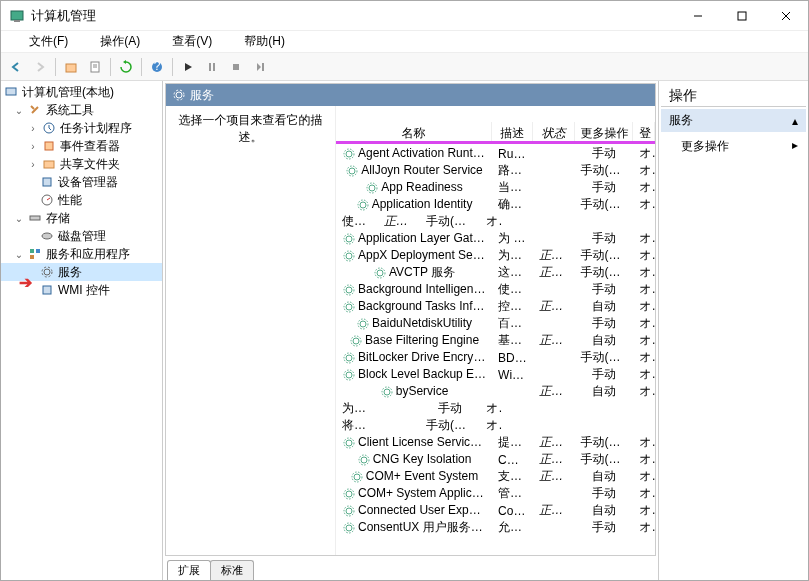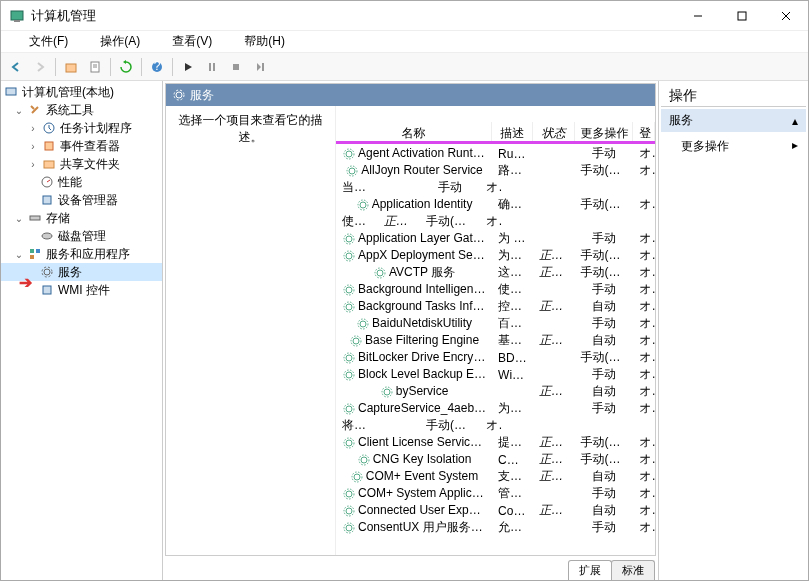--- a/index.html
+++ b/index.html
@@ -26,21 +26,21 @@
 .services-header { height: 22px; background: #6e8fb3; color: #fff; display: flex; align-items: center; padding: 0 6px; gap: 4px; }
 .services-body { flex: 1; display: flex; min-height: 0; text-align: center; }
 .desc-pane { width: 170px; padding: 6px; border-right: 1px solid #eee; }
 .list-pane { flex: 1; overflow: auto; position: relative; }
 .list-header { display: flex; height: 22px; border-bottom: 3px solid #d946ef; background: #fff; position: sticky; top: 16px; }
 .list-header div { padding: 3px 6px; border-right: 1px solid #eee; overflow: hidden; white-space: nowrap; }
 .col-name { width: 160px; } .col-desc { width: 42px; } .col-state { width: 42px; font-style: italic; } .col-start { width: 60px; } .col-logon { width: 22px; }
 .list-row { display: flex; height: 17px; align-items: center; }
 .list-row div { padding: 0 6px; overflow: hidden; white-space: nowrap; text-overflow: ellipsis; }
 .svc-icon { width: 14px; height: 14px; display: inline-flex; vertical-align: middle; margin-right: 2px; }
-.tabs { height: 22px; display: flex; align-items: flex-end; padding: 0 4px; justify-content: flex-end; }
+.tabs { height: 22px; display: flex; align-items: flex-end; padding: 0 4px; }
 .tab { border: 1px solid #aaa; border-bottom: none; padding: 2px 10px; background: #fff; margin-right: -1px; border-radius: 3px 3px 0 0; font-size: 11px; }
 .tab.inactive { background: #f0f0f0; }
 .actions { width: 150px; border-left: 1px solid #ccc; background: #fff; display: flex; flex-direction: column; }
 .actions-header { height: 24px; background: #fff; border-bottom: 1px solid #ccc; padding: 4px 8px; font-size: 14px; margin: 2px; }
 .actions-sub { background: #dbe7f5; padding: 3px 8px; margin: 0 2px; display: flex; justify-content: space-between; align-items: center; }
 .actions-item { padding: 4px 8px 4px 20px; margin: 2px; }
 svg { display: block; }
 </style>
 </head>
 <body>
@@ -185,33 +185,33 @@
         <span class="ticon">
             <svg width="14" height="14">
               <rect x="2" y="4" width="10" height="7" fill="#fc9" stroke="#c84"></rect>
             </svg>
           </span>
         <span>共享文件夹</span>
       </div>
       <div class="tree-item" style="padding-left:38px">
         <span class="ticon">
             <svg width="14" height="14">
+              <rect x="3" y="3" width="8" height="8" fill="#cde" stroke="#369"></rect>
+            </svg>
+          </span>
+        <span>设备管理器</span>
+      </div>
+      <div class="tree-item" style="padding-left:38px">
+        <span class="ticon">
+            <svg width="14" height="14">
               <circle cx="7" cy="7" r="5" fill="none" stroke="#666"></circle>
               <path d="M7 7 L10 5" stroke="#c33"></path>
             </svg>
           </span>
         <span>性能</span>
-      </div>
-      <div class="tree-item" style="padding-left:38px">
-        <span class="ticon">
-            <svg width="14" height="14">
-              <rect x="3" y="3" width="8" height="8" fill="#cde" stroke="#369"></rect>
-            </svg>
-          </span>
-        <span>设备管理器</span>
       </div>
       <div class="tree-item" style="padding-left:12px">
         <span class="expander">⌄</span>
         <span class="ticon">
             <svg width="14" height="14">
               <rect x="2" y="5" width="10" height="4" fill="#ccc" stroke="#666"></rect>
             </svg>
           </span>
         <span>存储</span>
       </div>
@@ -308,20 +308,26 @@
                         <circle cx="7" cy="7" r="3" fill="none" stroke="#5a8"></circle>
                         <circle cx="7" cy="7" r="5" fill="none" stroke="#5a8" stroke-dasharray="1.5 1.5"></circle>
                       </svg>
                     </span>AllJoyn Router Service</div>
                   <div class="col-desc">路由...</div>
                   <div class="col-state"></div>
                   <div class="col-start">手动(触发...</div>
                   <div class="col-logon">オ</div>
                 </div>
                 <div class="list-row">
+                  <div class="col-name"><span class="svc-icon">
+                      <svg width="14" height="14">
+                        <circle cx="7" cy="7" r="3" fill="none" stroke="#5a8"></circle>
+                        <circle cx="7" cy="7" r="5" fill="none" stroke="#5a8" stroke-dasharray="1.5 1.5"></circle>
+                      </svg>
+                    </span>App Readiness</div>
                   <div class="col-desc">当用...</div>
                   <div class="col-state"></div>
                   <div class="col-start">手动</div>
                   <div class="col-logon">オ</div>
                 </div>
                 <div class="list-row">
                   <div class="col-name"><span class="svc-icon">
                       <svg width="14" height="14">
                         <circle cx="7" cy="7" r="3" fill="none" stroke="#5a8"></circle>
                         <circle cx="7" cy="7" r="5" fill="none" stroke="#5a8" stroke-dasharray="1.5 1.5"></circle>
@@ -452,26 +458,20 @@
                         <circle cx="7" cy="7" r="3" fill="none" stroke="#5a8"></circle>
                         <circle cx="7" cy="7" r="5" fill="none" stroke="#5a8" stroke-dasharray="1.5 1.5"></circle>
                       </svg>
                     </span>byService</div>
                   <div class="col-desc"></div>
                   <div class="col-state">正在...</div>
                   <div class="col-start">自动</div>
                   <div class="col-logon">オ</div>
                 </div>
                 <div class="list-row">
-                  <div class="col-name"><span class="svc-icon">
-                      <svg width="14" height="14">
-                        <circle cx="7" cy="7" r="3" fill="none" stroke="#5a8"></circle>
-                        <circle cx="7" cy="7" r="5" fill="none" stroke="#5a8" stroke-dasharray="1.5 1.5"></circle>
-                      </svg>
-                    </span>CaptureService_4aeb7ca</div>
                   <div class="col-desc">为调...</div>
                   <div class="col-state"></div>
                   <div class="col-start">手动</div>
                   <div class="col-logon">オ</div>
                 </div>
                 <div class="list-row">
                   <div class="col-desc">将用...</div>
                   <div class="col-state"></div>
                   <div class="col-start">手动(触发...</div>
                   <div class="col-logon">オ</div>

